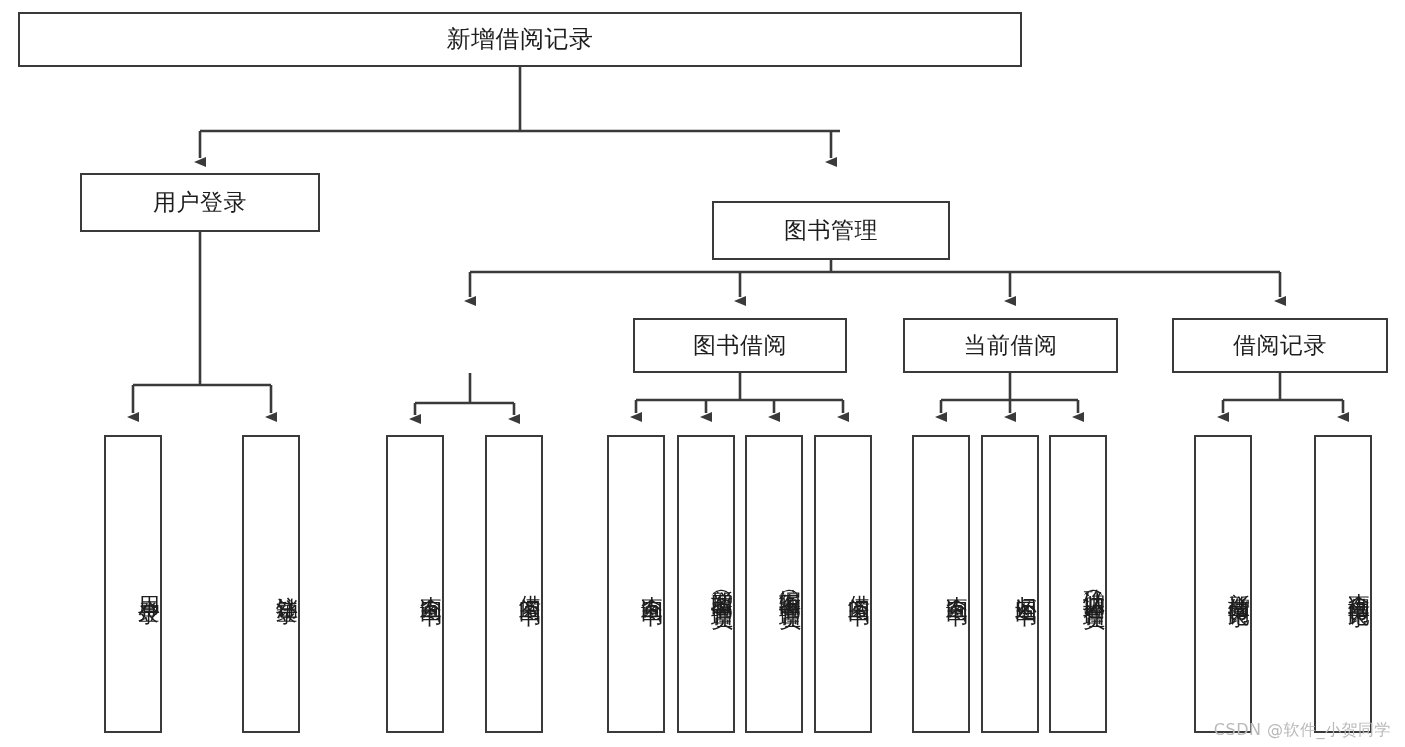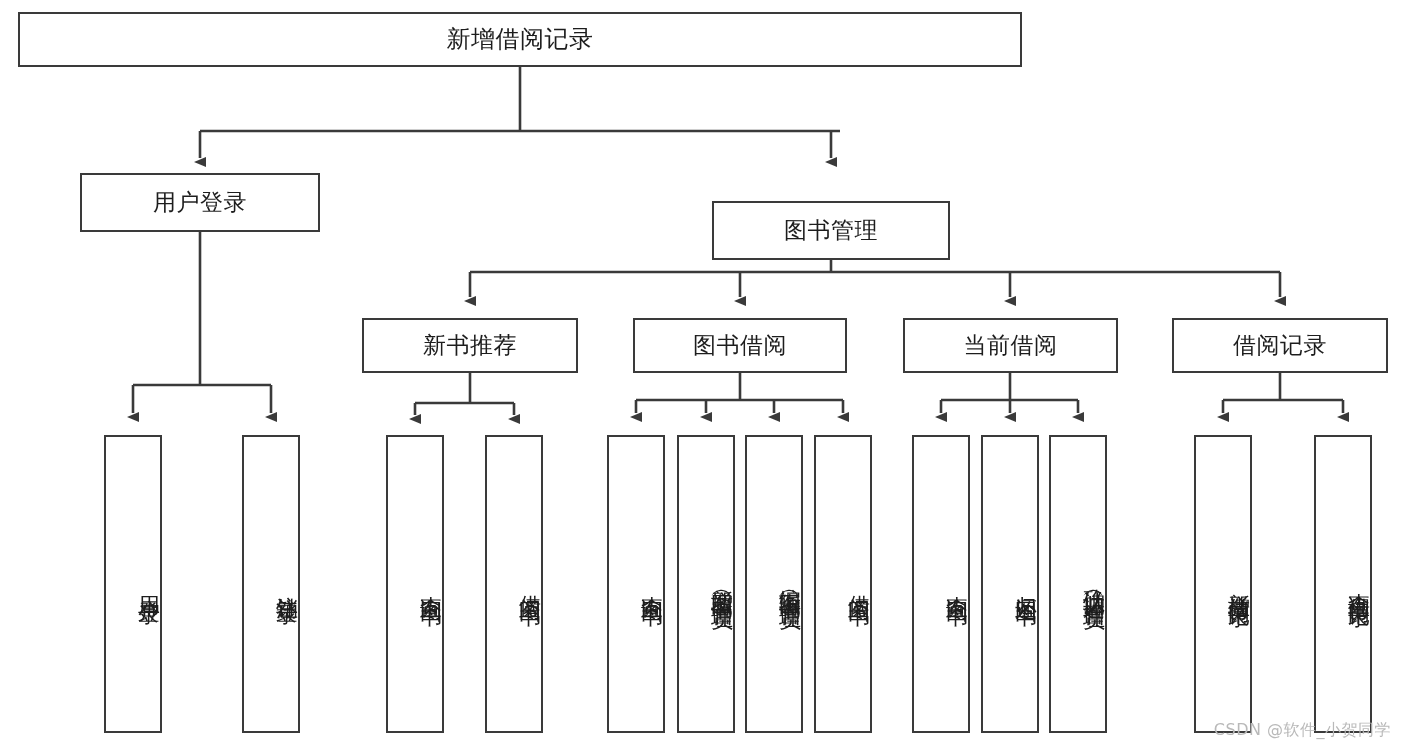--- a/index.html
+++ b/index.html
@@ -129,23 +129,20 @@
     <span>新增借阅记录</span>
   </div>
 
   <div class="node h" style="left:80px; top:173px; width:240px; height:59px;">
     <span>用户登录</span>
   </div>
   <div class="node h" style="left:712px; top:173px; width:238px; height:59px;margin-top:28px;">
     <span>图书管理</span>
   </div>
 
-  <div class="node h" style="left:362px; top:318px; width:216px; height:55px;">
-    <span>新书推荐</span>
-  </div>
   <div class="node h" style="left:633px; top:318px; width:214px; height:55px;">
     <span>图书借阅</span>
   </div>
   <div class="node h" style="left:1172px; top:318px; width:216px; height:55px;">
     <span>借阅记录</span>
   </div>
   <div class="node h" style="left:903px; top:318px; width:215px; height:55px;">
     <span>当前借阅</span>
   </div>
 

